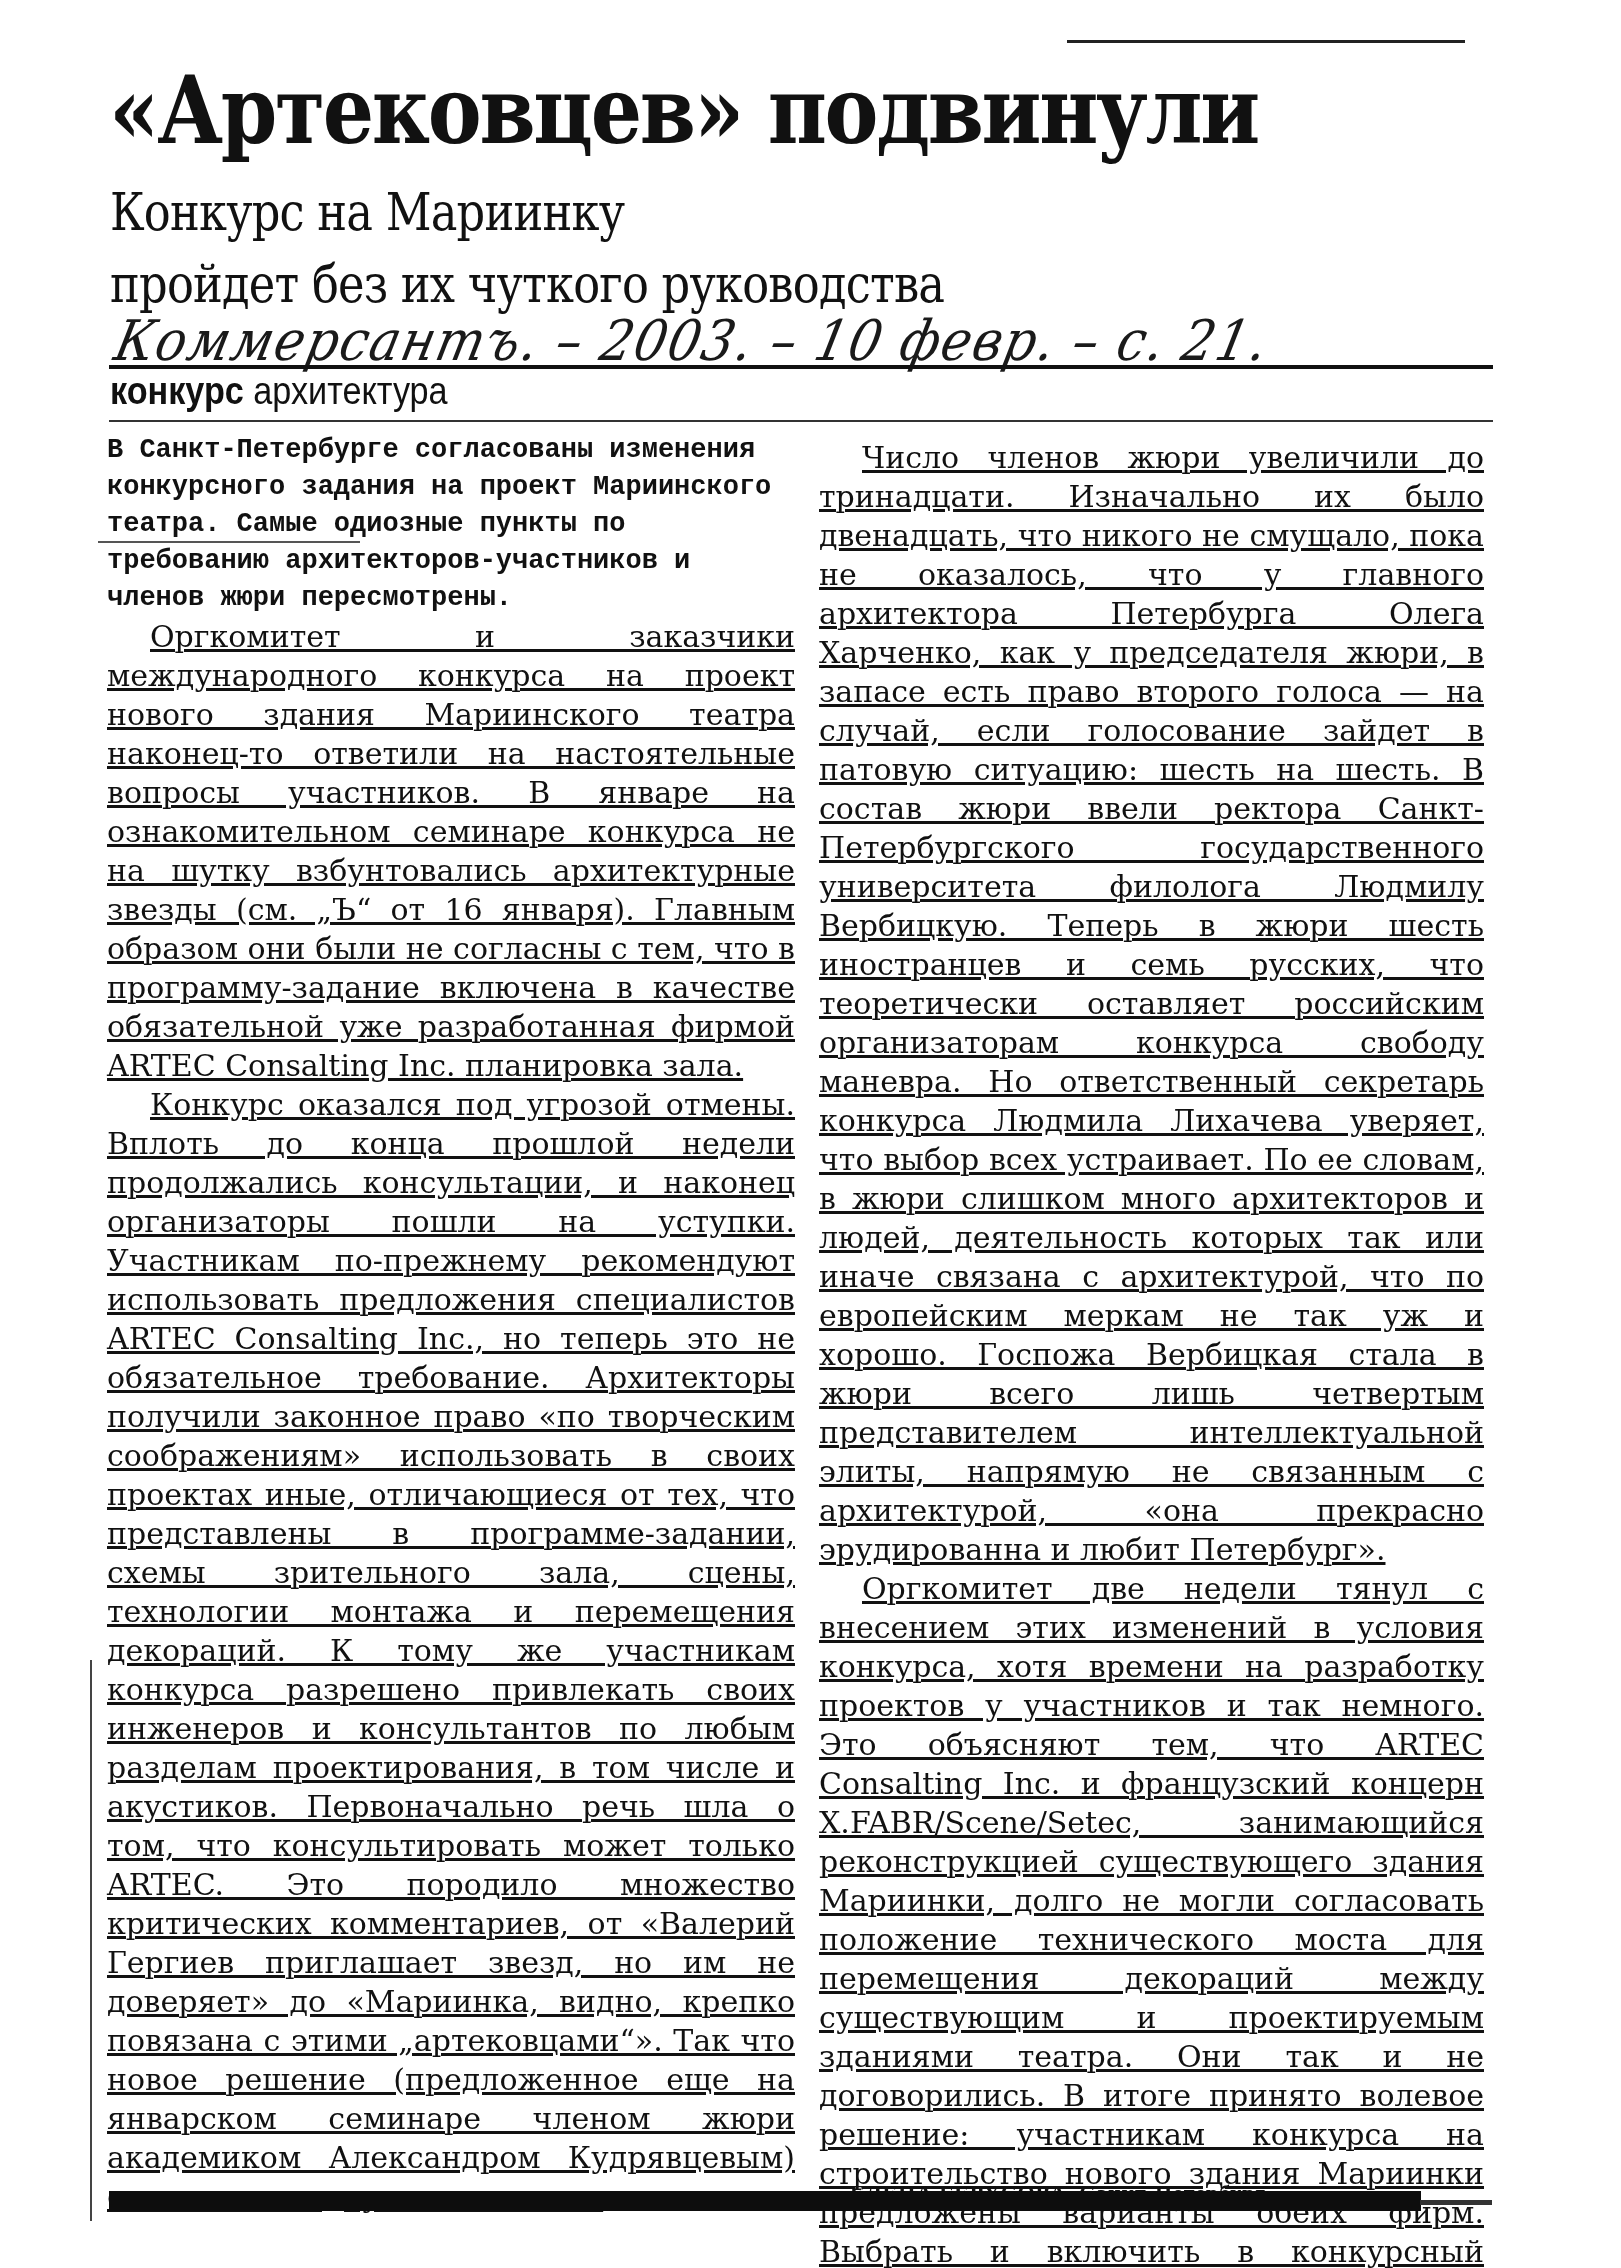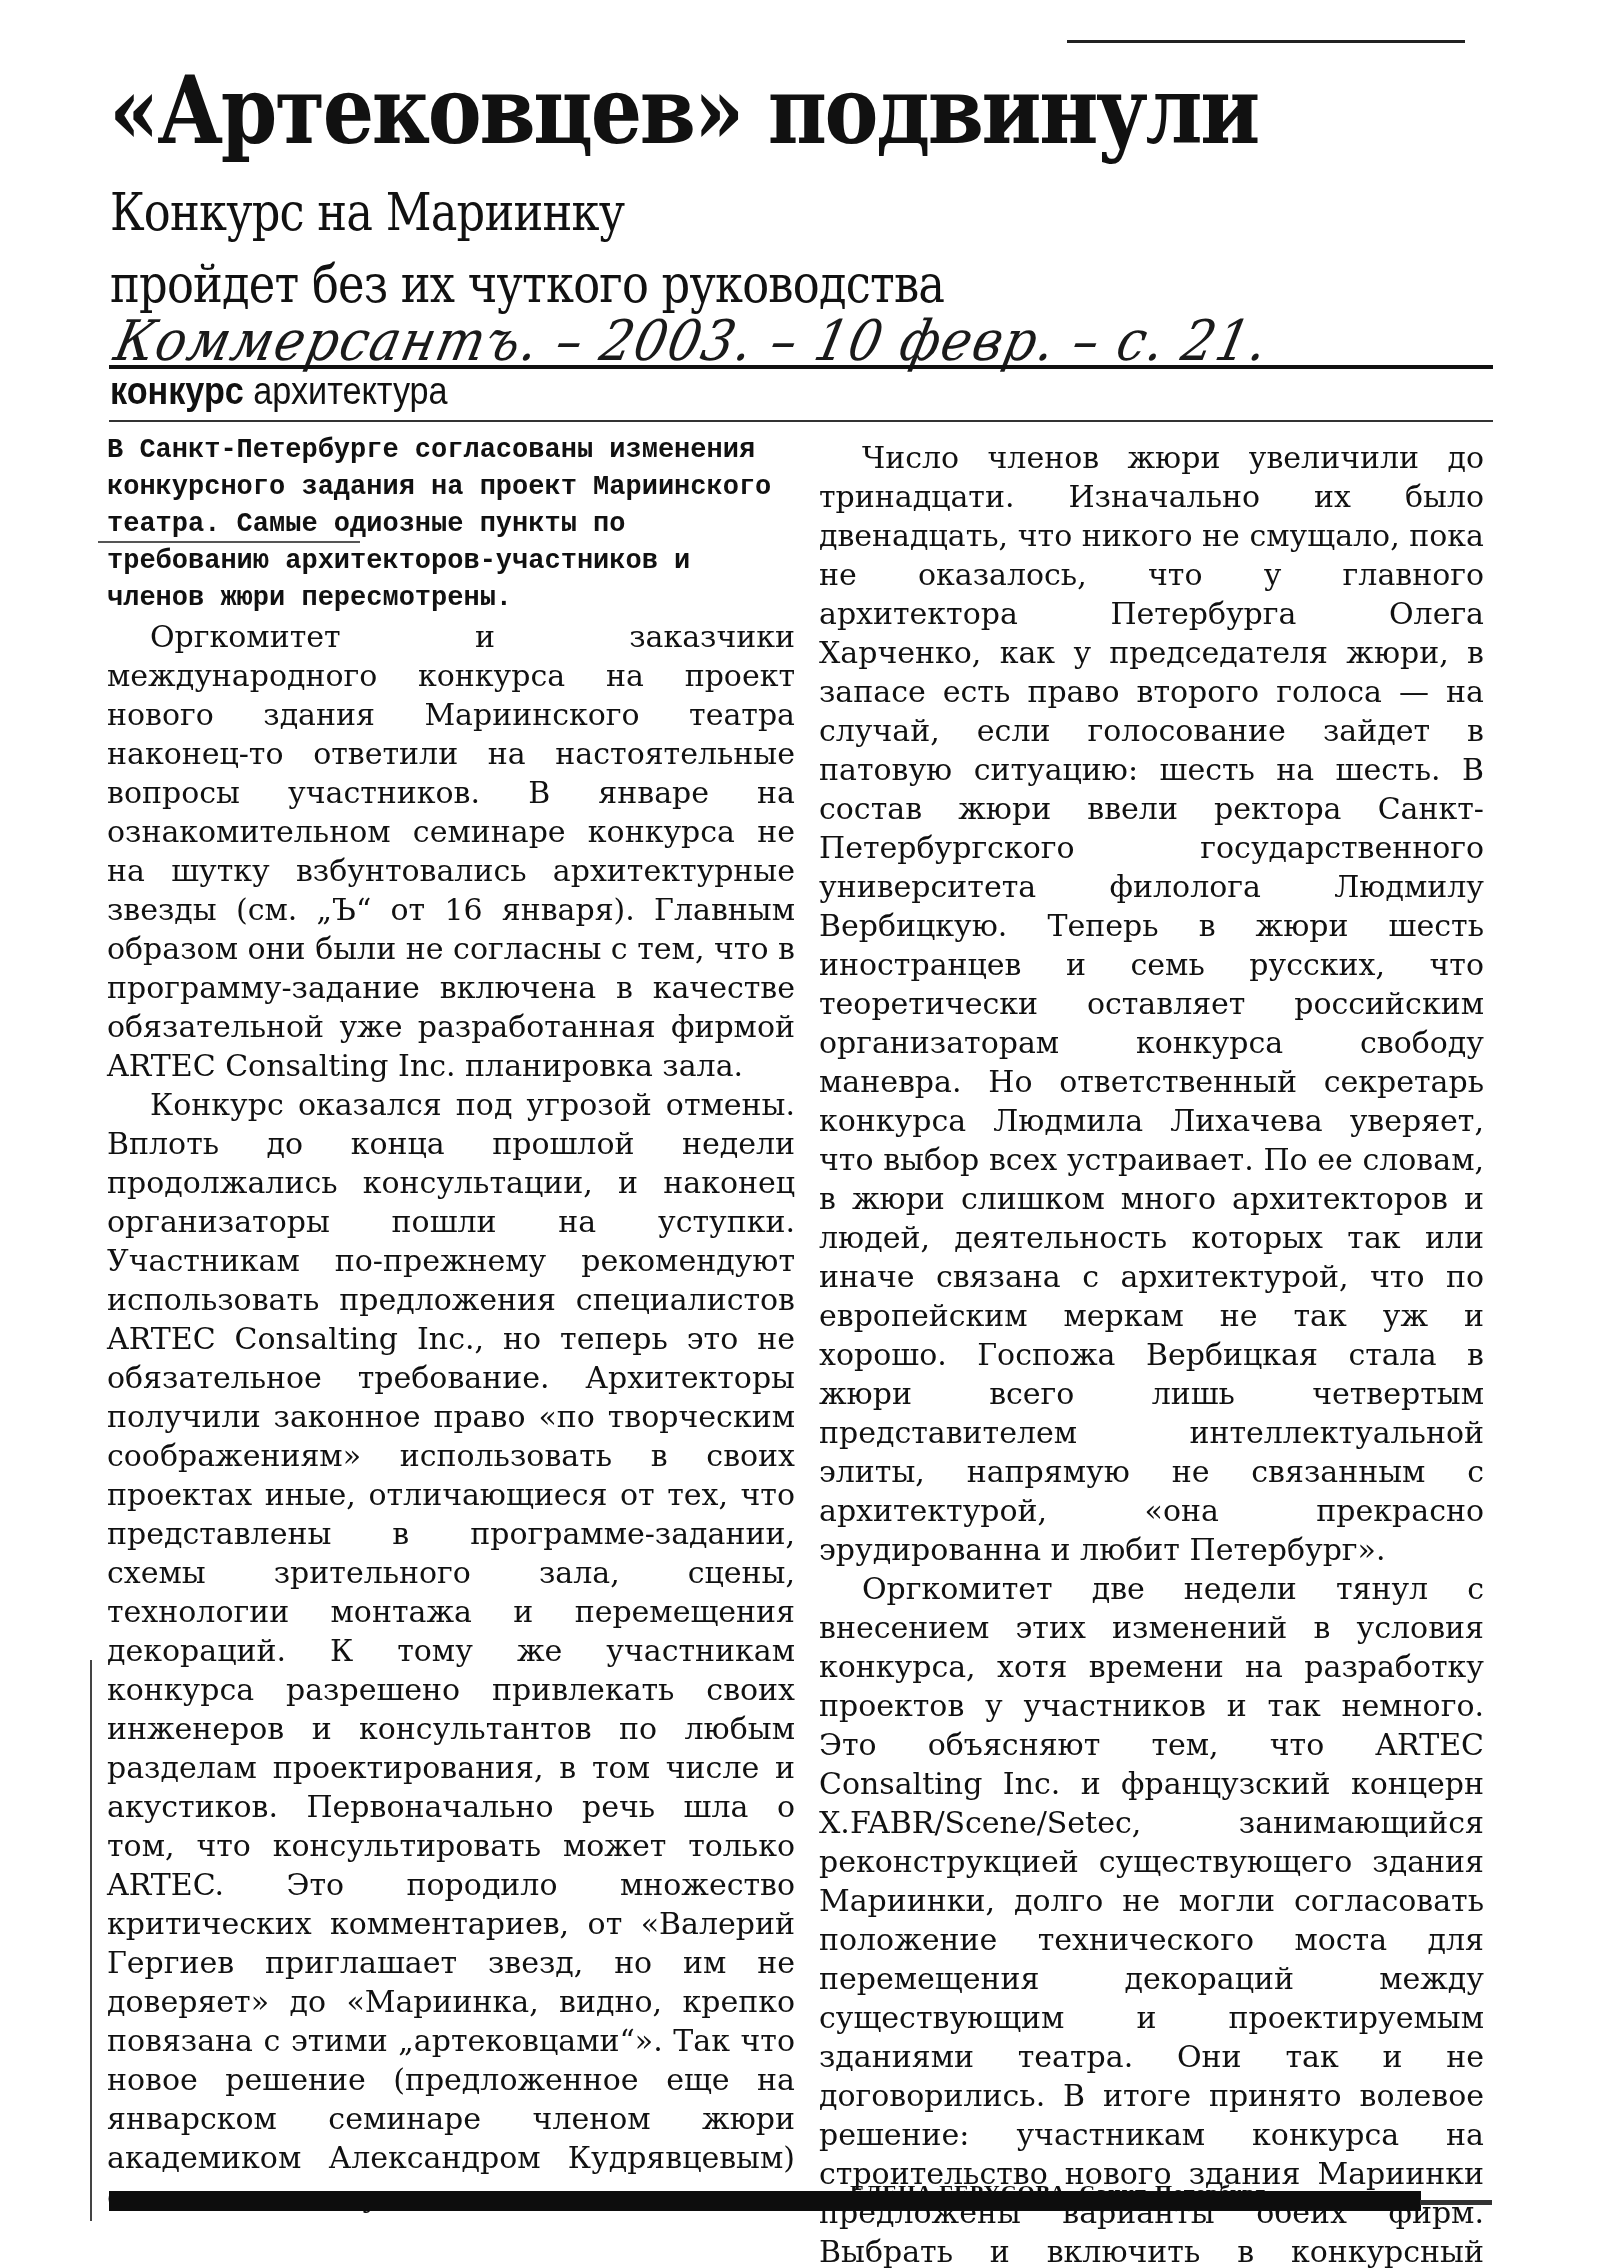--- a/index.html
+++ b/index.html
@@ -45,21 +45,21 @@
     font-size: 30px; line-height: 39px; text-align: justify;
   }
   .col-left { left: 107px; width: 688px; }
   .col-right { left: 819px; width: 665px; top: 438px; }
 
   .lead {
     font-family: Liberation Mono, monospace;
     font-weight: bold; font-size: 27px; line-height: 37px;
     text-align: left; margin-bottom: 7.2px;
   }
-  .para { text-indent: 43px; margin: 0; }
+  .para { text-indent: 43px; margin: 0; text-decoration: underline; }
   .col p { margin: 0; }
 
   .byline {
     position: absolute; left: 850px; top: 2144px;
     font-family: Liberation Serif, serif;
     font-weight: bold; font-size: 22px; letter-spacing: 0.9px; white-space: nowrap; margin-top: 36px;
   }
 
   .left-margin-line { position: absolute; left: 90px; top: 1660px; width: 1.8px; height: 561px; background: #444; }
   .margin-underline { position: absolute; left: 98px; top: 541px; width: 262px; height: 1.8px; background: #555; }

